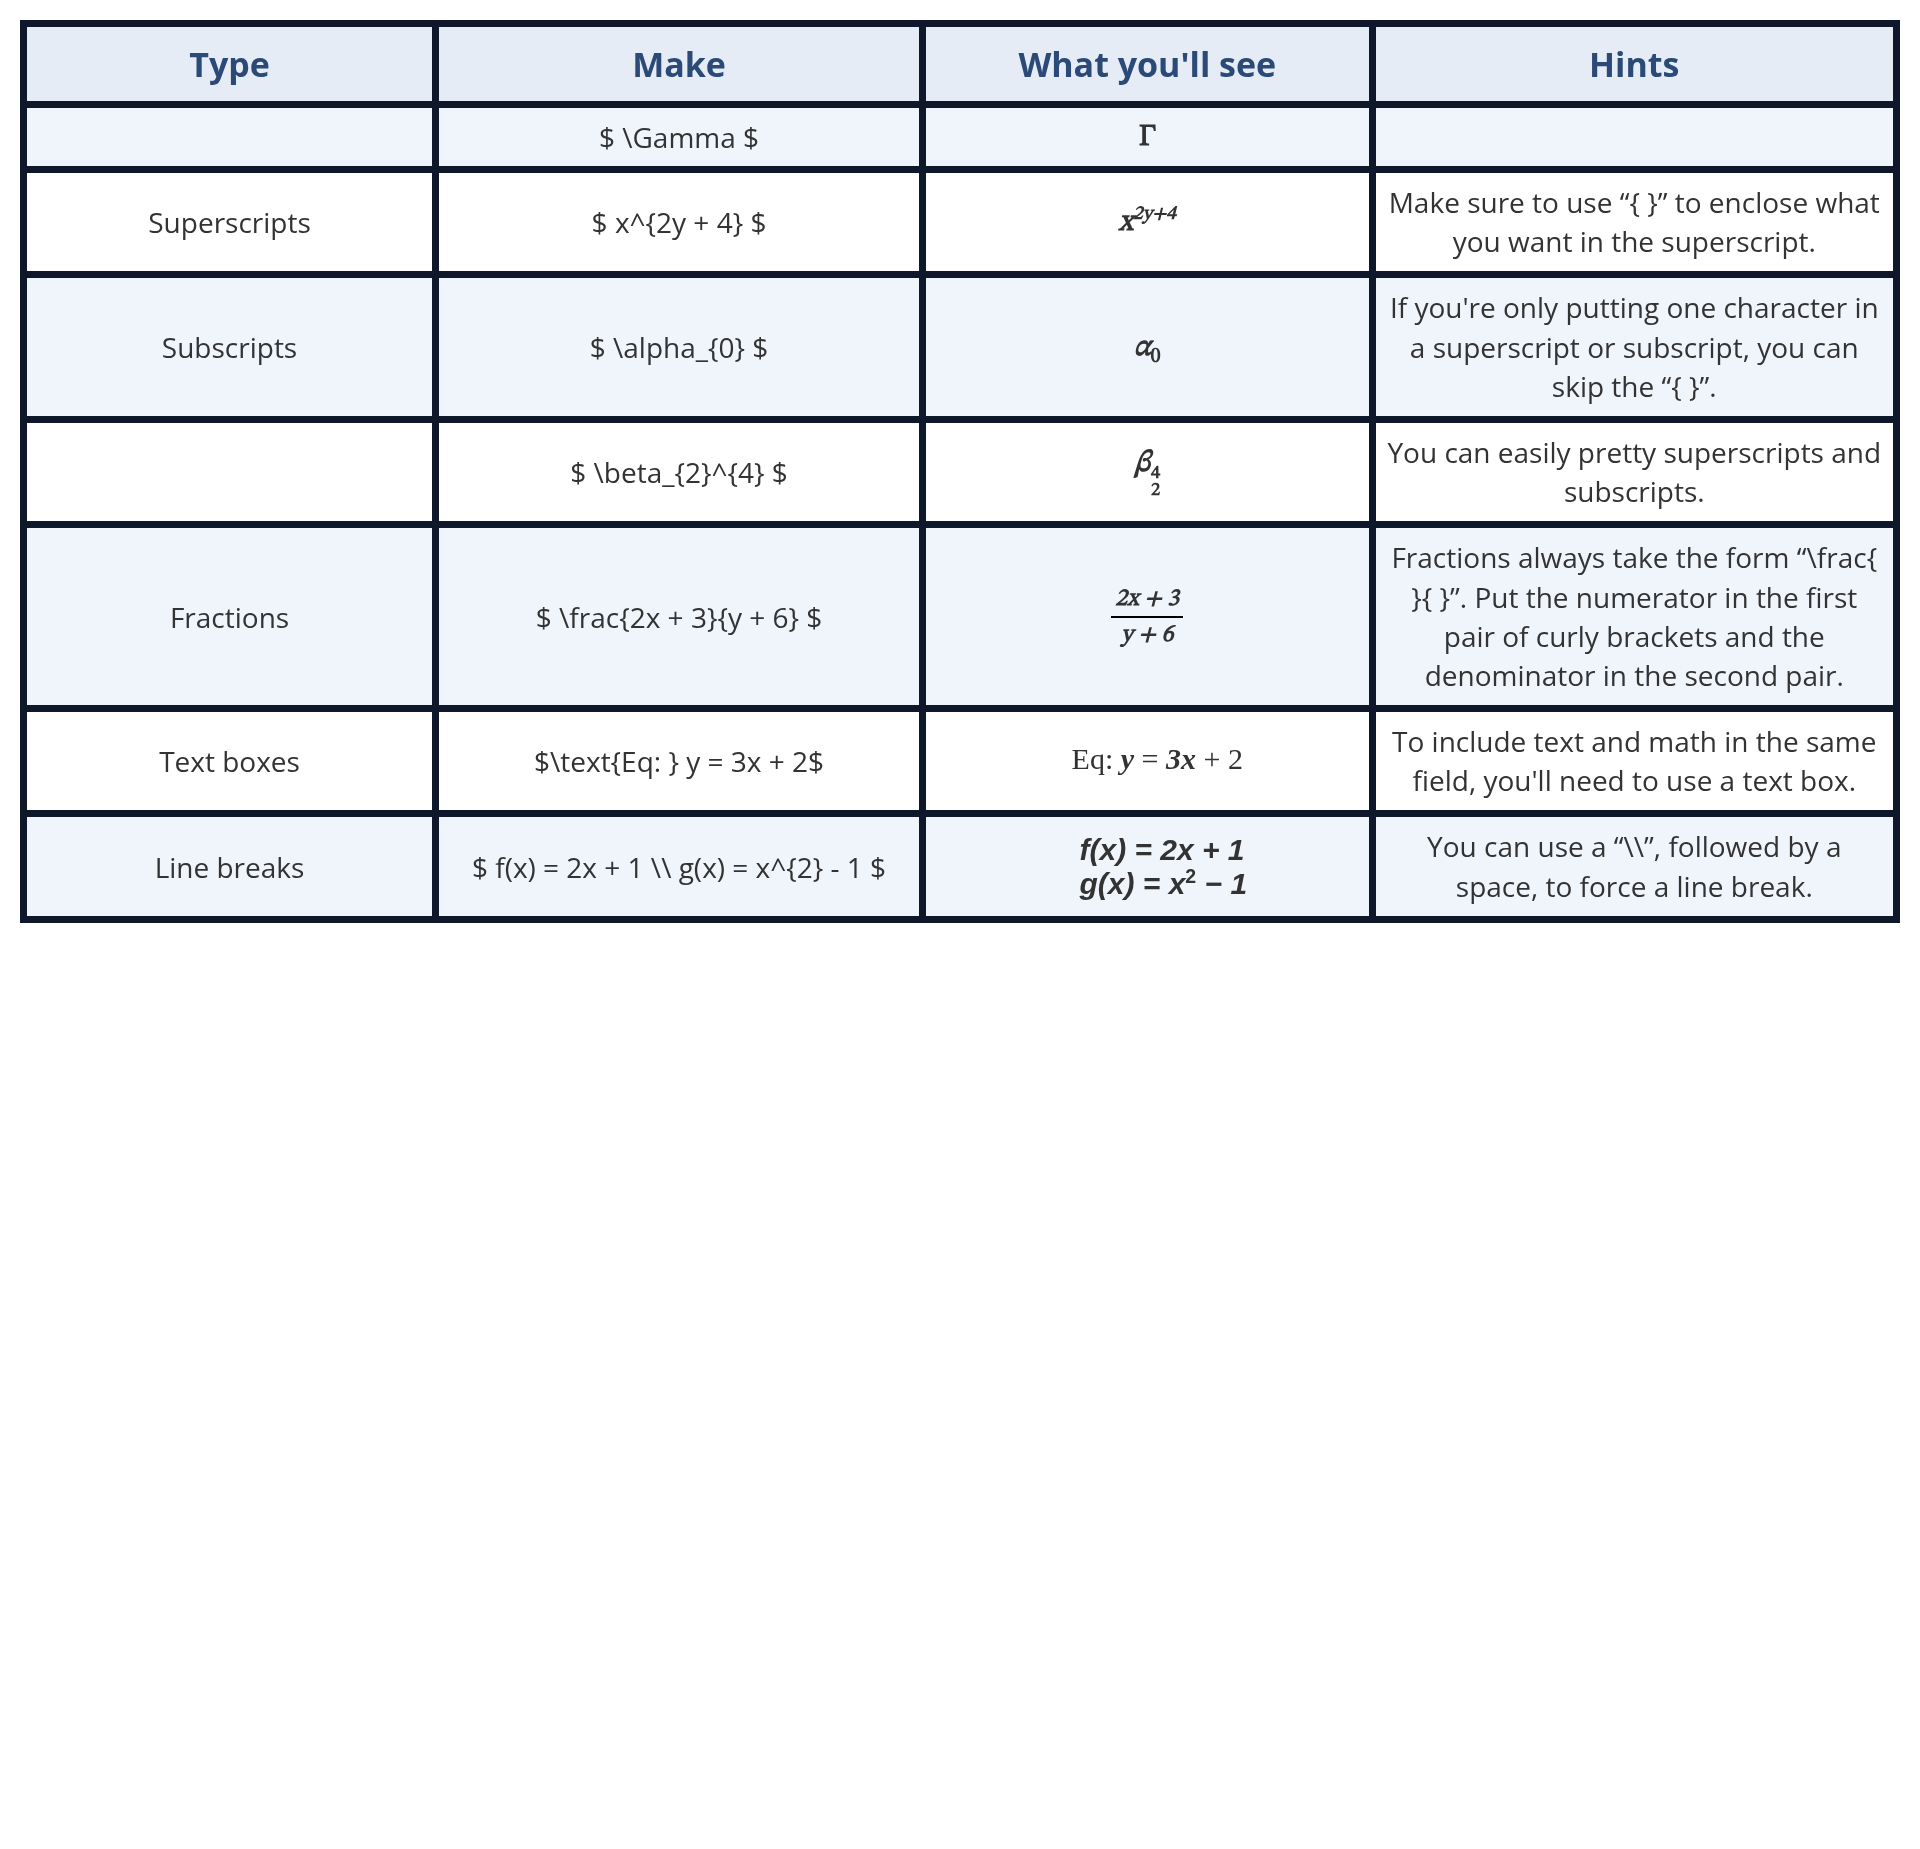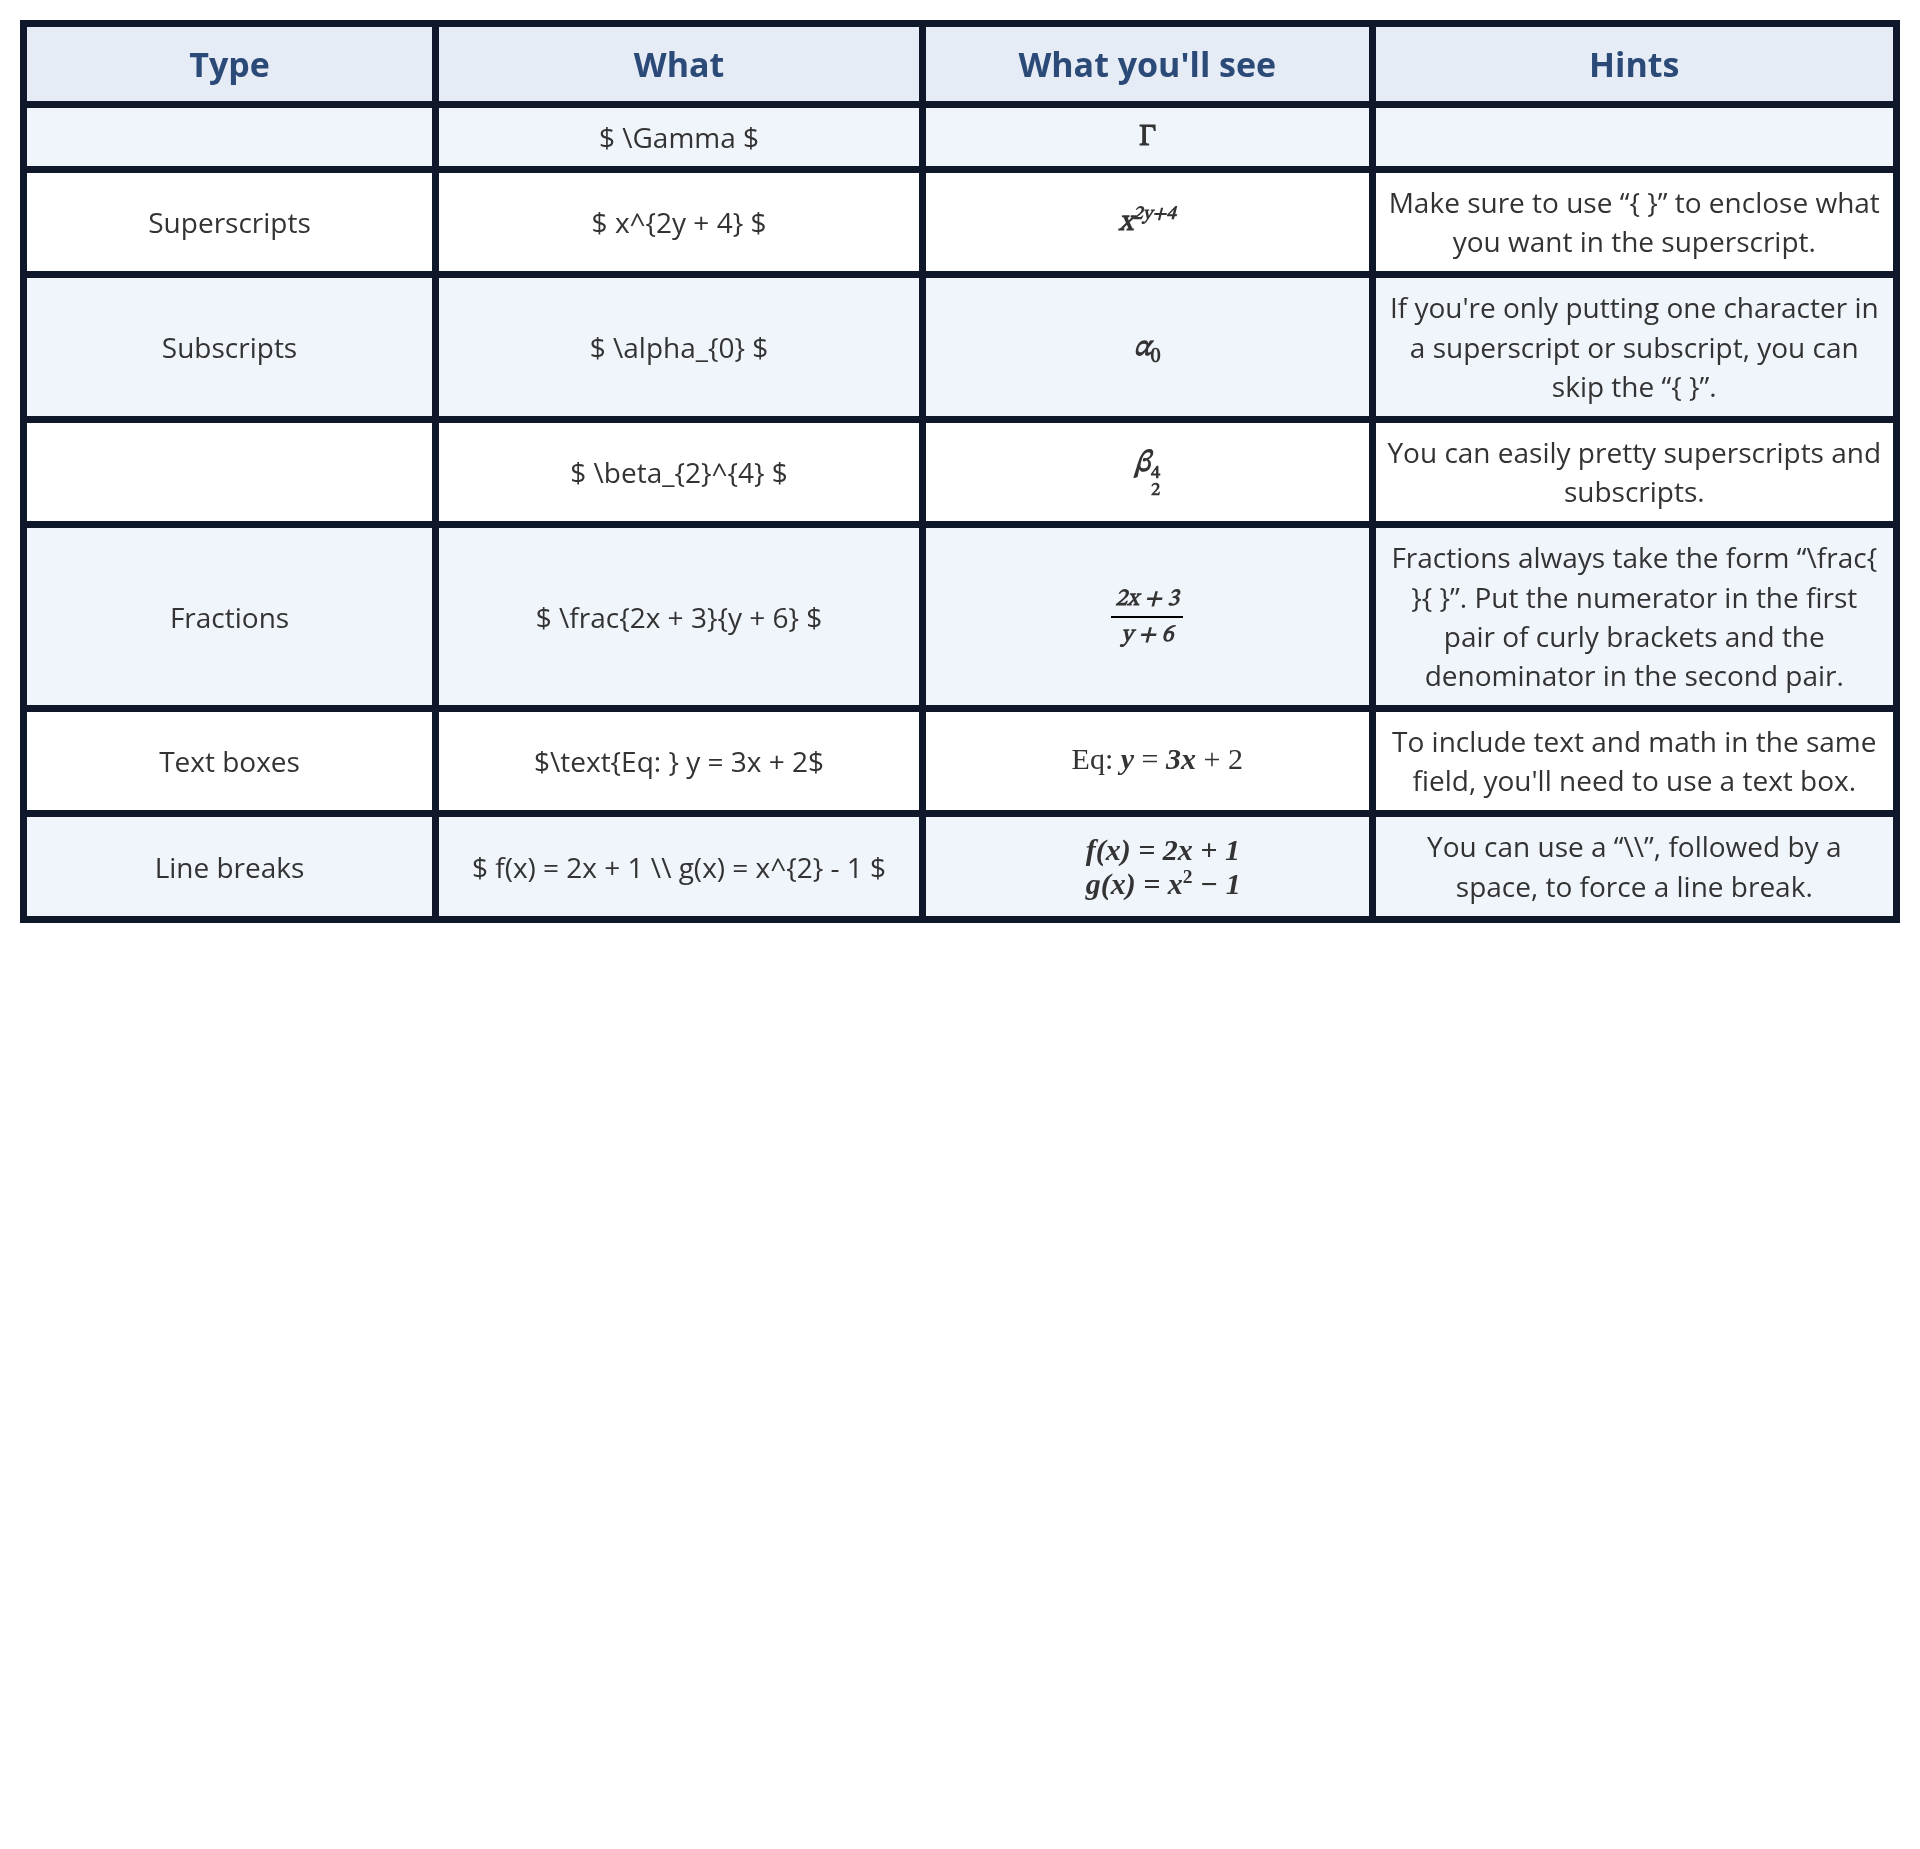--- a/index.html
+++ b/index.html
@@ -81,21 +81,21 @@
     margin-left: 1px;
   }
 </style>
 </head>
 <body>
 
 <table>
   <thead>
     <tr>
       <th>Type</th>
-      <th>What</th>
+      <th>Make</th>
       <th>What you'll see</th>
       <th>Hints</th>
     </tr>
   </thead>
   <tbody>
 
 
     <tr class="alt">
       <td class="type"></td>
       <td class="code">$ \Gamma $</td>
@@ -155,21 +155,21 @@
           <span class="rm">Eq: </span><span class="m">y</span><span class="rm"> = </span><span class="m">3x</span><span class="rm"> + 2</span>
         </span>
       </td>
       <td class="hint">To include text and math in the same field, you'll need to use a text box.</td>
     </tr>
 
     <tr class="alt">
       <td class="type">Line breaks</td>
       <td class="code">$ f(x) = 2x + 1 \\ g(x) = x^{2} - 1 $</td>
       <td class="see">
-        <span class="stack" style="font-family:Liberation Serif, serif;margin-left:32px;">
+        <span class="stack" style="font-family:Liberation Sans, sans-serif;margin-left:32px;">
           <div class="m">f(x) = 2x + 1</div>
           <div class="m">
             <span>g(x) = x</span><sup class="mn">2</sup><span> − 1</span>
           </div>
         </span>
       </td>
       <td class="hint">You can use a “\\”, followed by a space, to force a line break.</td>
     </tr>
 
   </tbody>

